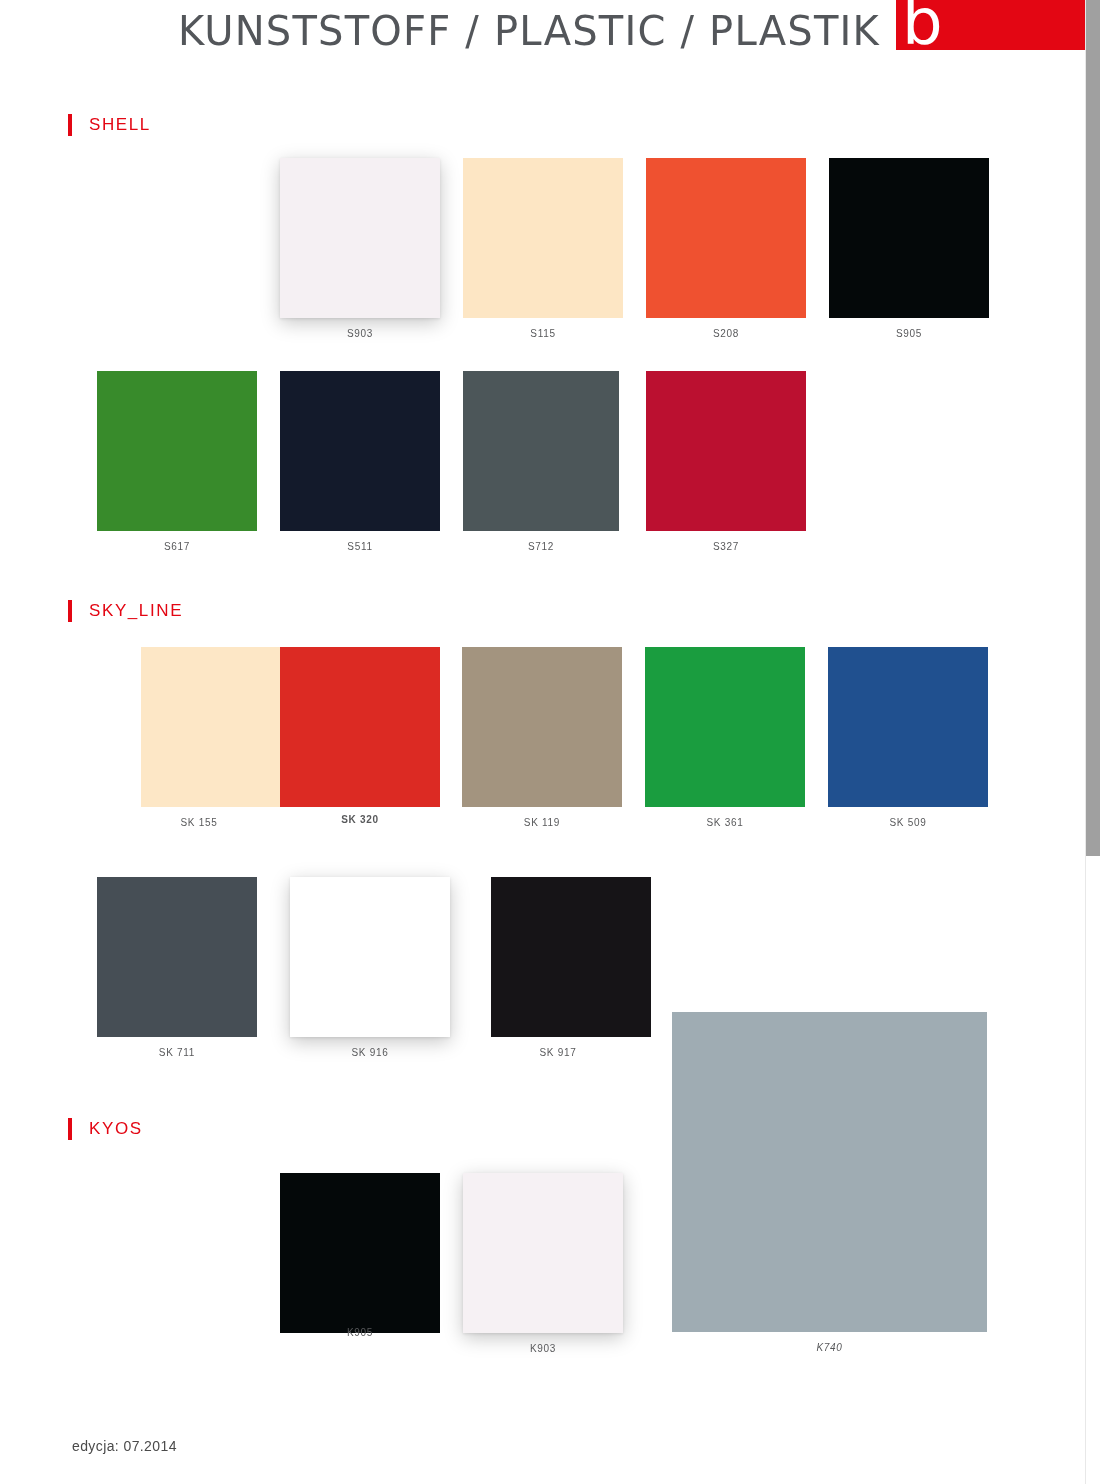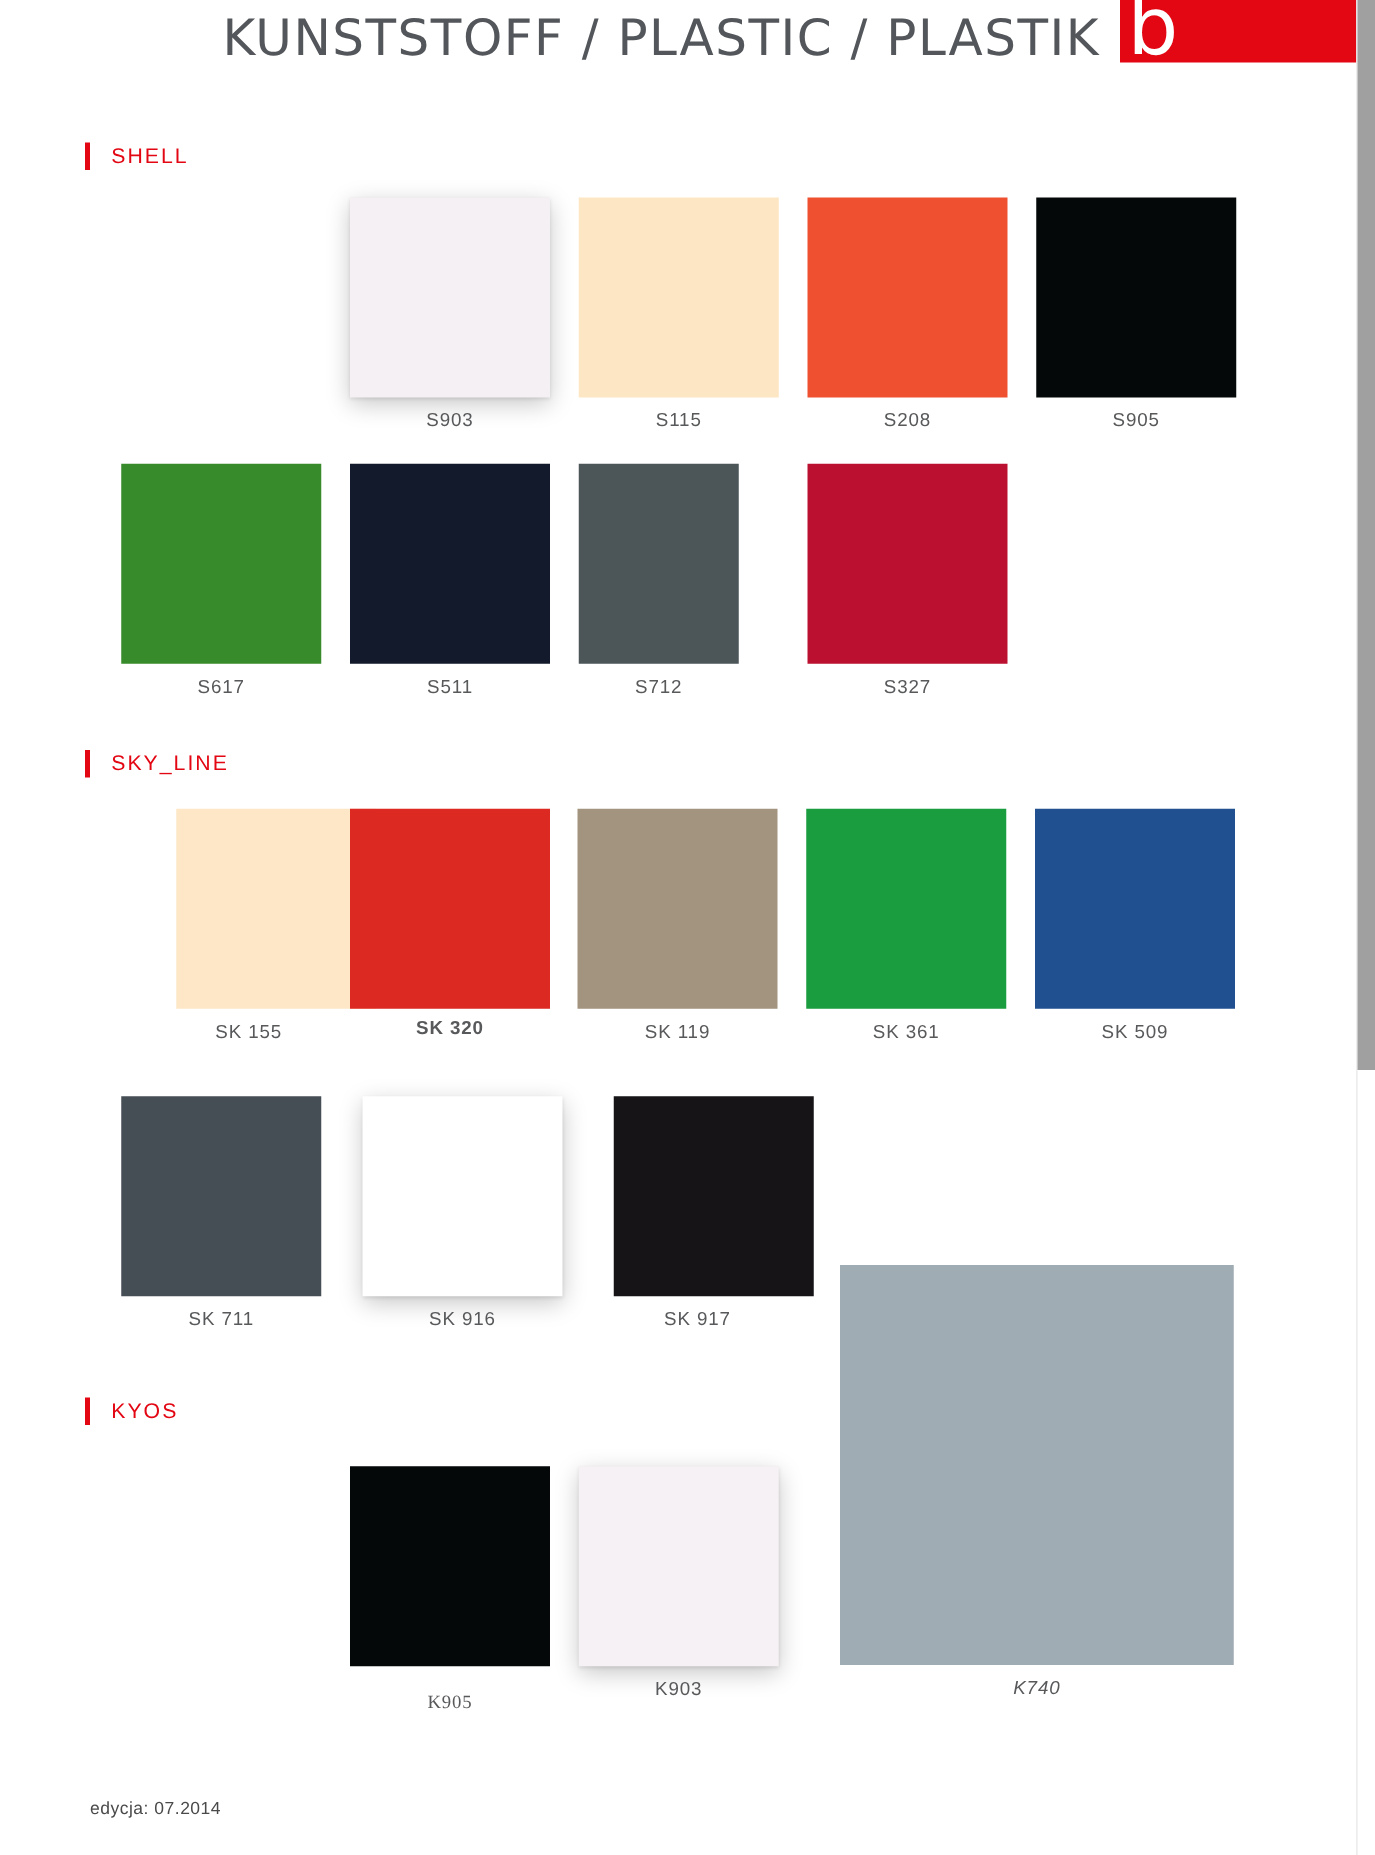--- a/index.html
+++ b/index.html
@@ -115,21 +115,21 @@
     box-sizing: border-box;
   }
   .swatch.shadowed .chip {
     box-shadow: 0 5px 18px rgba(0,0,0,0.22), 0 1px 3px rgba(0,0,0,0.10);
   }
   .swatch .caption {
     position: absolute;
     left: 50%;
     transform: translateX(-50%);
     white-space: nowrap;
-    font-size: 15px;
+    font-size: 10px;
     letter-spacing: 0.7px;
     color: #58595b;
   }
 
   
   #footer-note {
     position: absolute;
     left: 72px;
     top: 1438px;
     font-size: 14px;
@@ -182,21 +182,21 @@
         <div class="caption" style="top: 170px;">S905</div>
       </div>
       <div class="swatch" style="left: 97px; top: 371px; width: 160px; height: 160px;">
         <div class="chip" style="background: rgb(56, 139, 43);"></div>
         <div class="caption" style="top: 170px;">S617</div>
       </div>
       <div class="swatch" style="left: 280px; top: 371px; width: 160px; height: 160px;">
         <div class="chip" style="background: rgb(19, 26, 43);"></div>
         <div class="caption" style="top: 170px;">S511</div>
       </div>
-      <div class="swatch" style="left: 463px; top: 371px; width: 128px; height: 160px; border-radius: 28px;">
+      <div class="swatch" style="left: 463px; top: 371px; width: 156px; height: 160px; border-radius: 28px;">
         <div class="chip" style="background: rgb(76, 86, 89);"></div>
         <div class="caption" style="top: 170px;">S712</div>
       </div>
       <div class="swatch" style="left: 646px; top: 371px; width: 160px; height: 160px;">
         <div class="chip" style="background: rgb(187, 16, 48);"></div>
         <div class="caption" style="top: 170px;">S327</div>
       </div>
       <div class="swatch" style="left: 97px; top: 647px; width: 160px; height: 160px; padding-left: 44px;">
         <div class="chip" style="background: rgb(253, 231, 198);"></div>
         <div class="caption" style="top: 170px;">SK 155</div>
@@ -224,21 +224,21 @@
       <div class="swatch shadowed" style="left: 290px; top: 877px; width: 160px; height: 160px;">
         <div class="chip" style="background: rgb(255, 255, 255);"></div>
         <div class="caption" style="top: 170px;">SK 916</div>
       </div>
       <div class="swatch" style="left: 465px; top: 877px; width: 160px; height: 160px; padding-left: 26px;">
         <div class="chip" style="background: rgb(22, 20, 23);"></div>
         <div class="caption" style="top: 170px;">SK 917</div>
       </div>
       <div class="swatch" style="left: 280px; top: 1173px; width: 160px; height: 160px;">
         <div class="chip" style="background: rgb(4, 8, 9);"></div>
-        <div class="caption" style="top: 181px; font-family: Liberation Serif, serif;">K905</div>
+        <div class="caption" style="top: 154px;">K905</div>
       </div>
       <div class="swatch shadowed" style="left: 463px; top: 1173px; width: 160px; height: 160px;">
         <div class="chip" style="background: rgb(246, 241, 244);"></div>
         <div class="caption" style="top: 170px;">K903</div>
       </div>
       <div class="swatch" style="left: 672px; top: 1012px; width: 315px; height: 320px;">
         <div class="chip" style="background: rgb(159, 172, 179);"></div>
         <div class="caption" style="top: 330px; font-style: italic;">K740</div>
       </div>
     </div>

